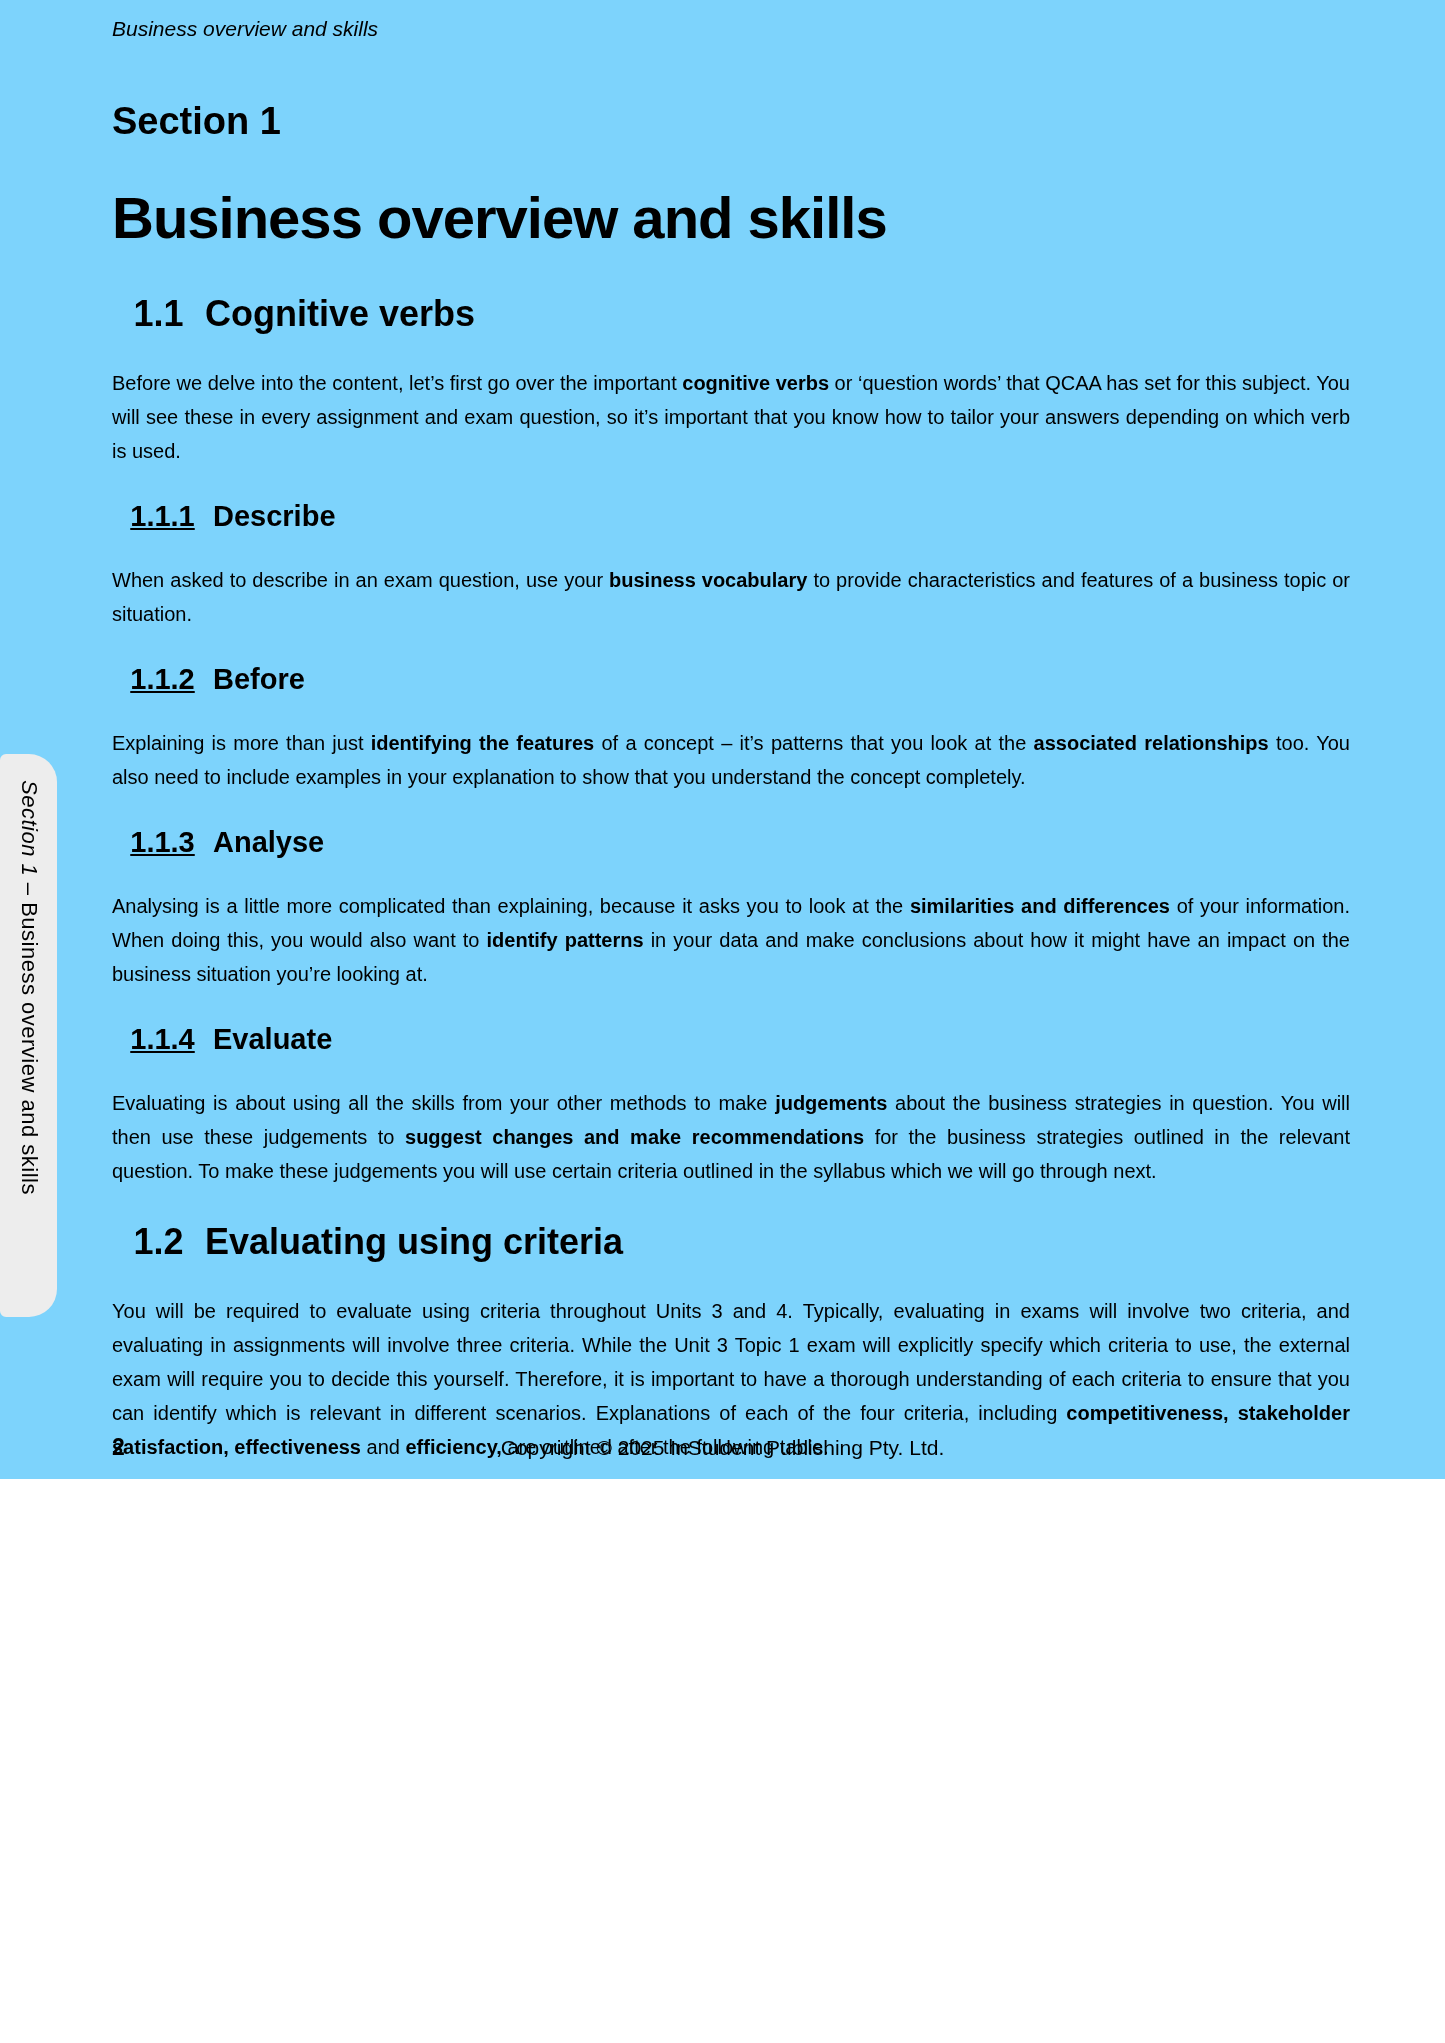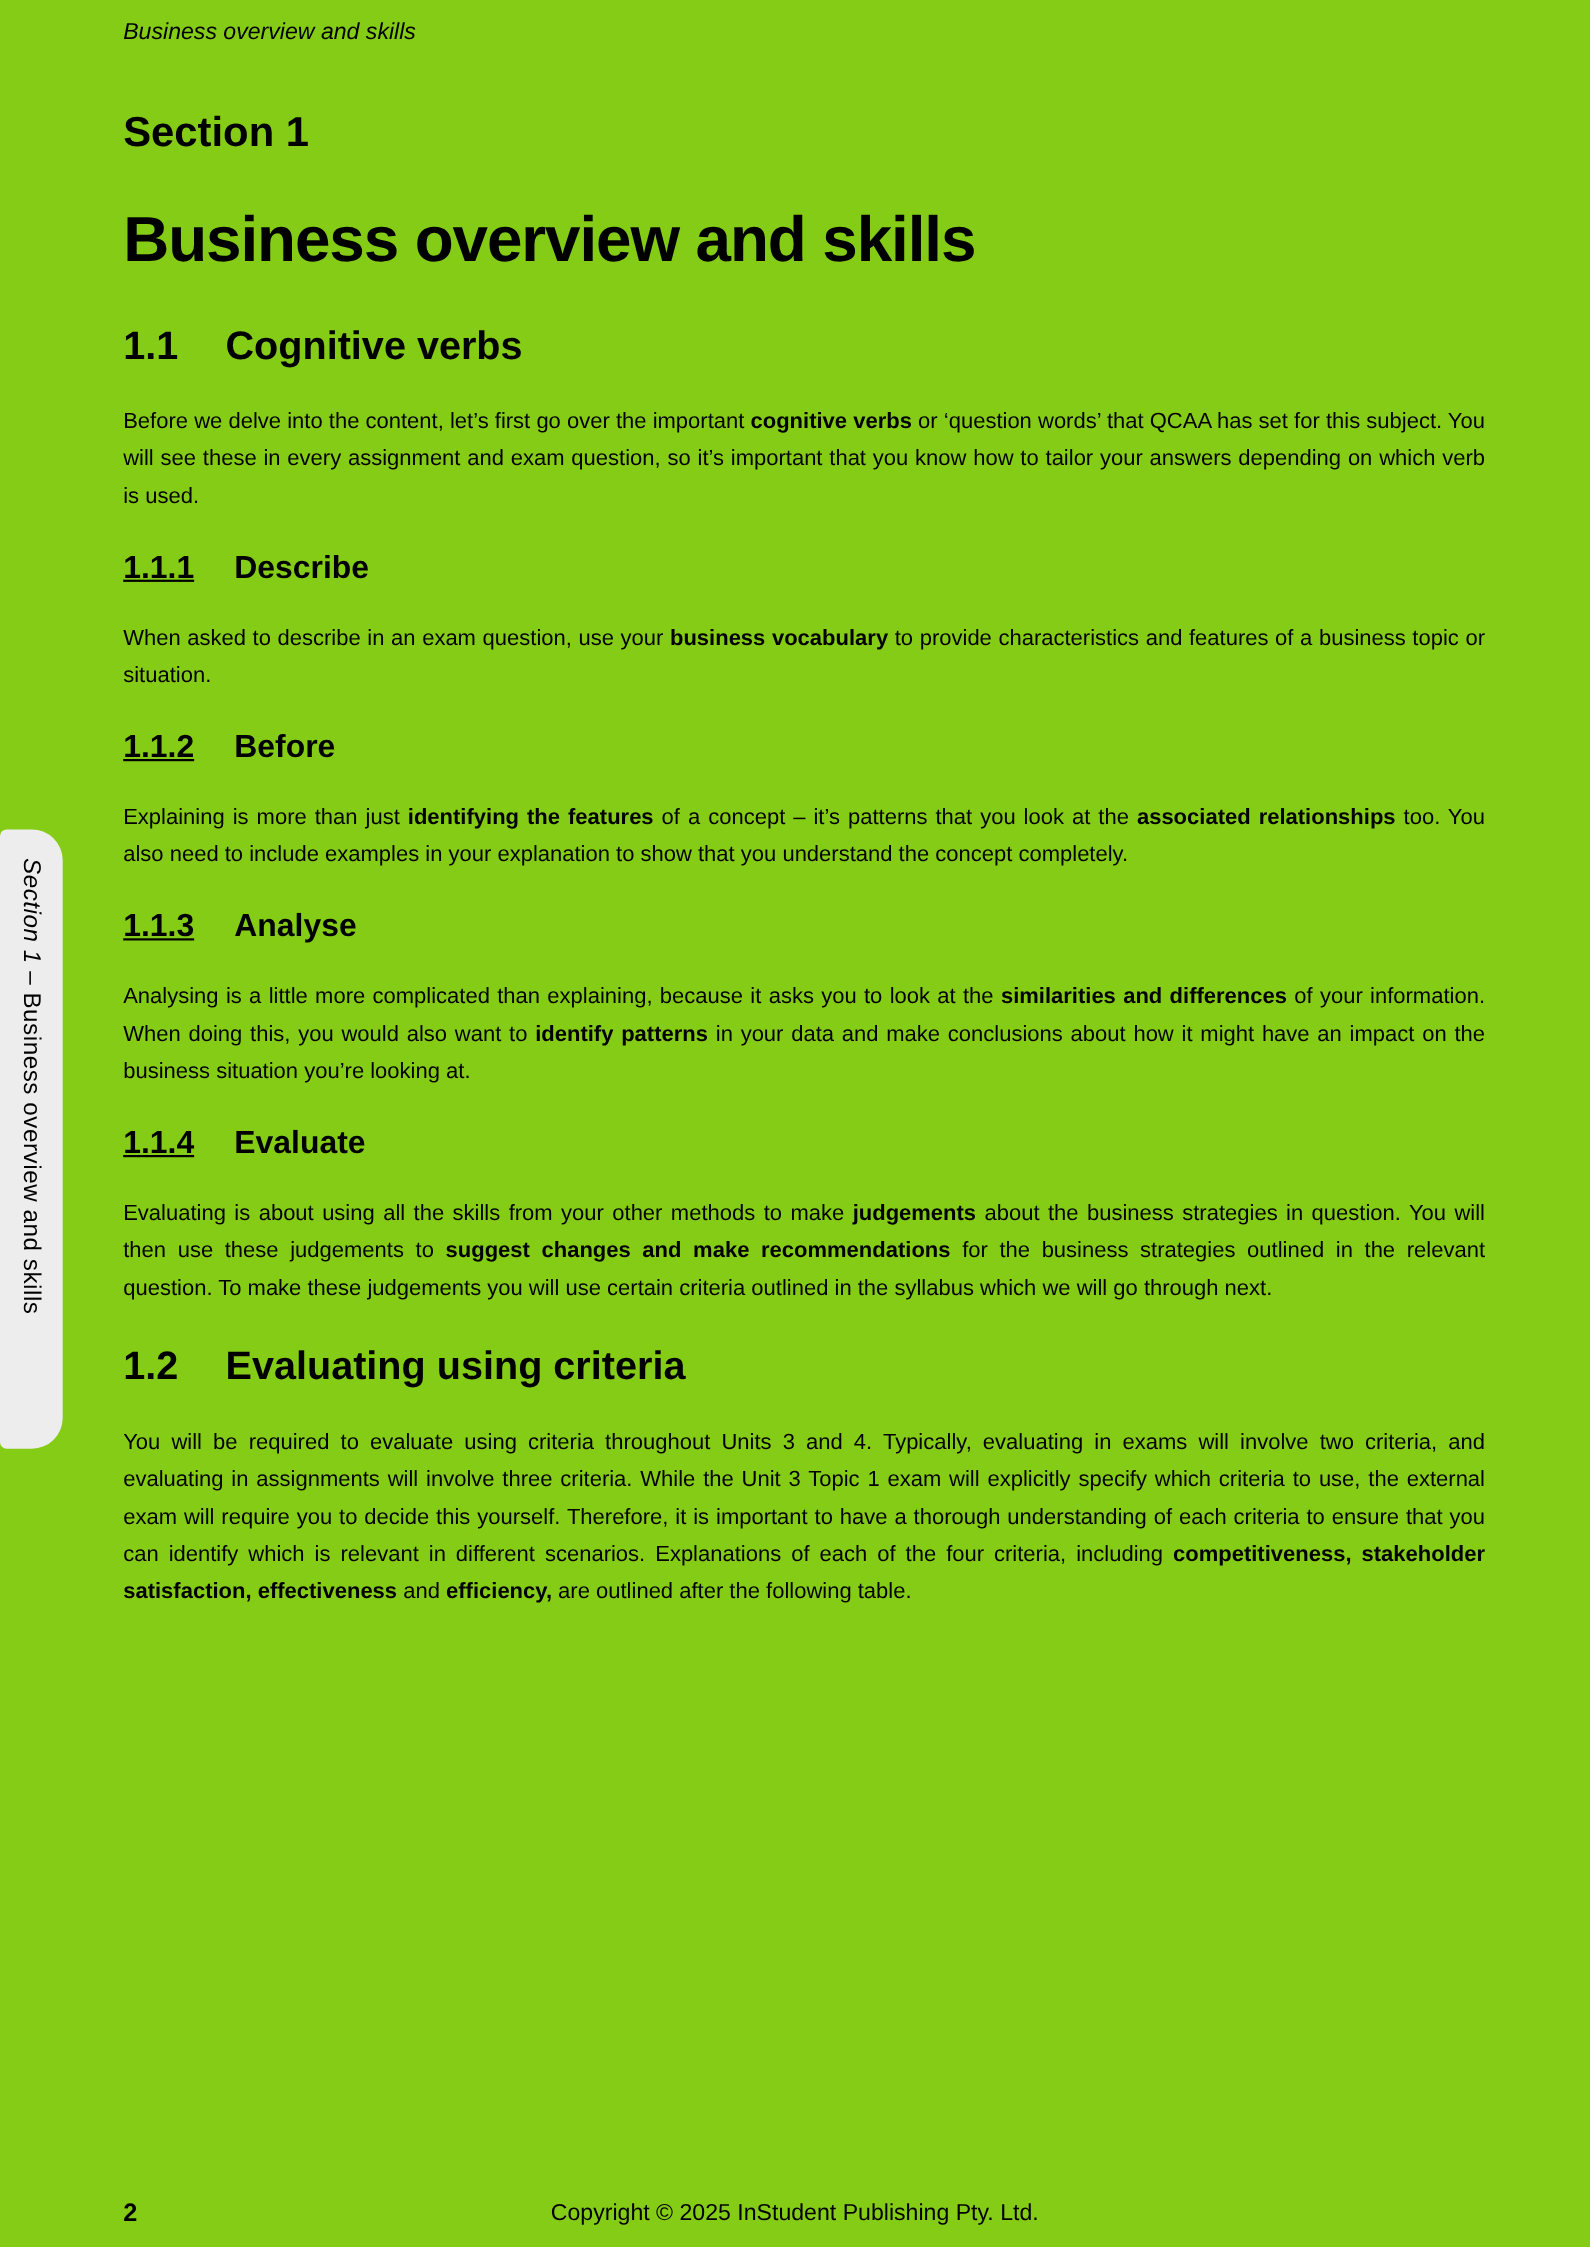--- a/index.html
+++ b/index.html
@@ -1,20 +1,20 @@
 <!DOCTYPE html>
 <html><head>
 <meta charset="utf-8">
 <style>
   html, body { margin: 0; padding: 0; background: #ffffff; }
   .page {
     position: relative;
     width: 1445px;
-    height: 2043px;
-    background: #84cc16;
+    height: 1479px;
+    background: #7dd3fc;
     color: #000000;
     font-family: "Liberation Sans", sans-serif;
     overflow: hidden;
   }
   .content {
     padding: 16px 95px 0 112px;
   }
   .running-header {
     font-style: italic;
     font-size: 21px;
@@ -39,21 +39,21 @@
     font-weight: bold;
     line-height: 44px;
   }
   .h2.mt-lg { margin-top: 42px; }
   .h3 {
     margin-top: 30px;
     font-size: 29px;
     font-weight: bold;
     line-height: 36px;
   }
-  .num { display: inline-block; }
+  .num { display: inline-block; text-align: center; }
   .num2 { min-width: 93px; }
   .num3 { min-width: 101px; text-decoration: underline; }
   p.body {
     margin: 14px 0 0 0;
     font-size: 20px;
     line-height: 34px;
     text-align: justify;
   }
   .b { font-weight: bold; }
   .i { font-style: italic; }

